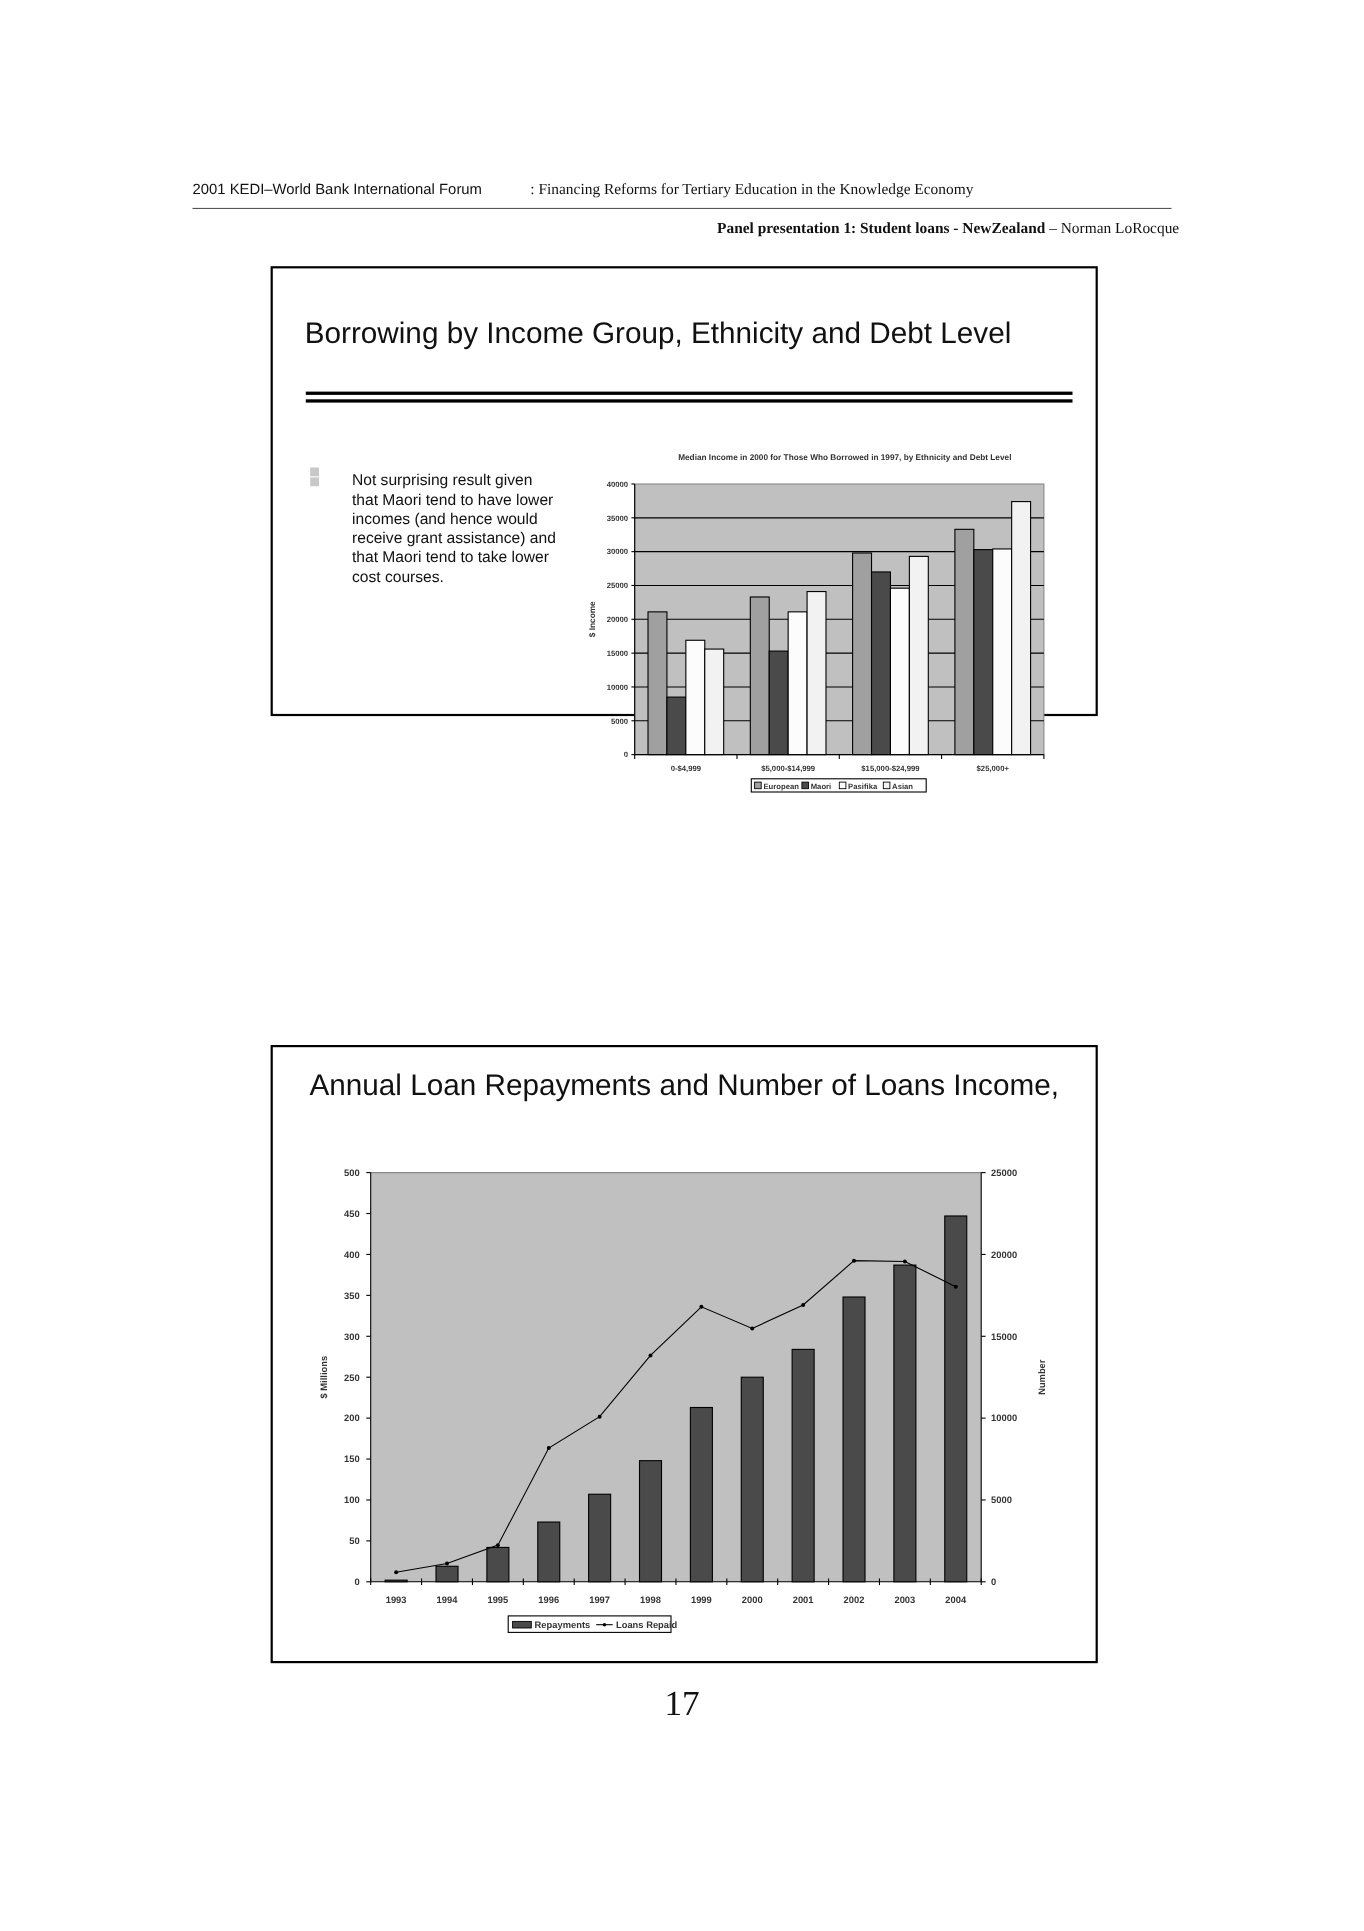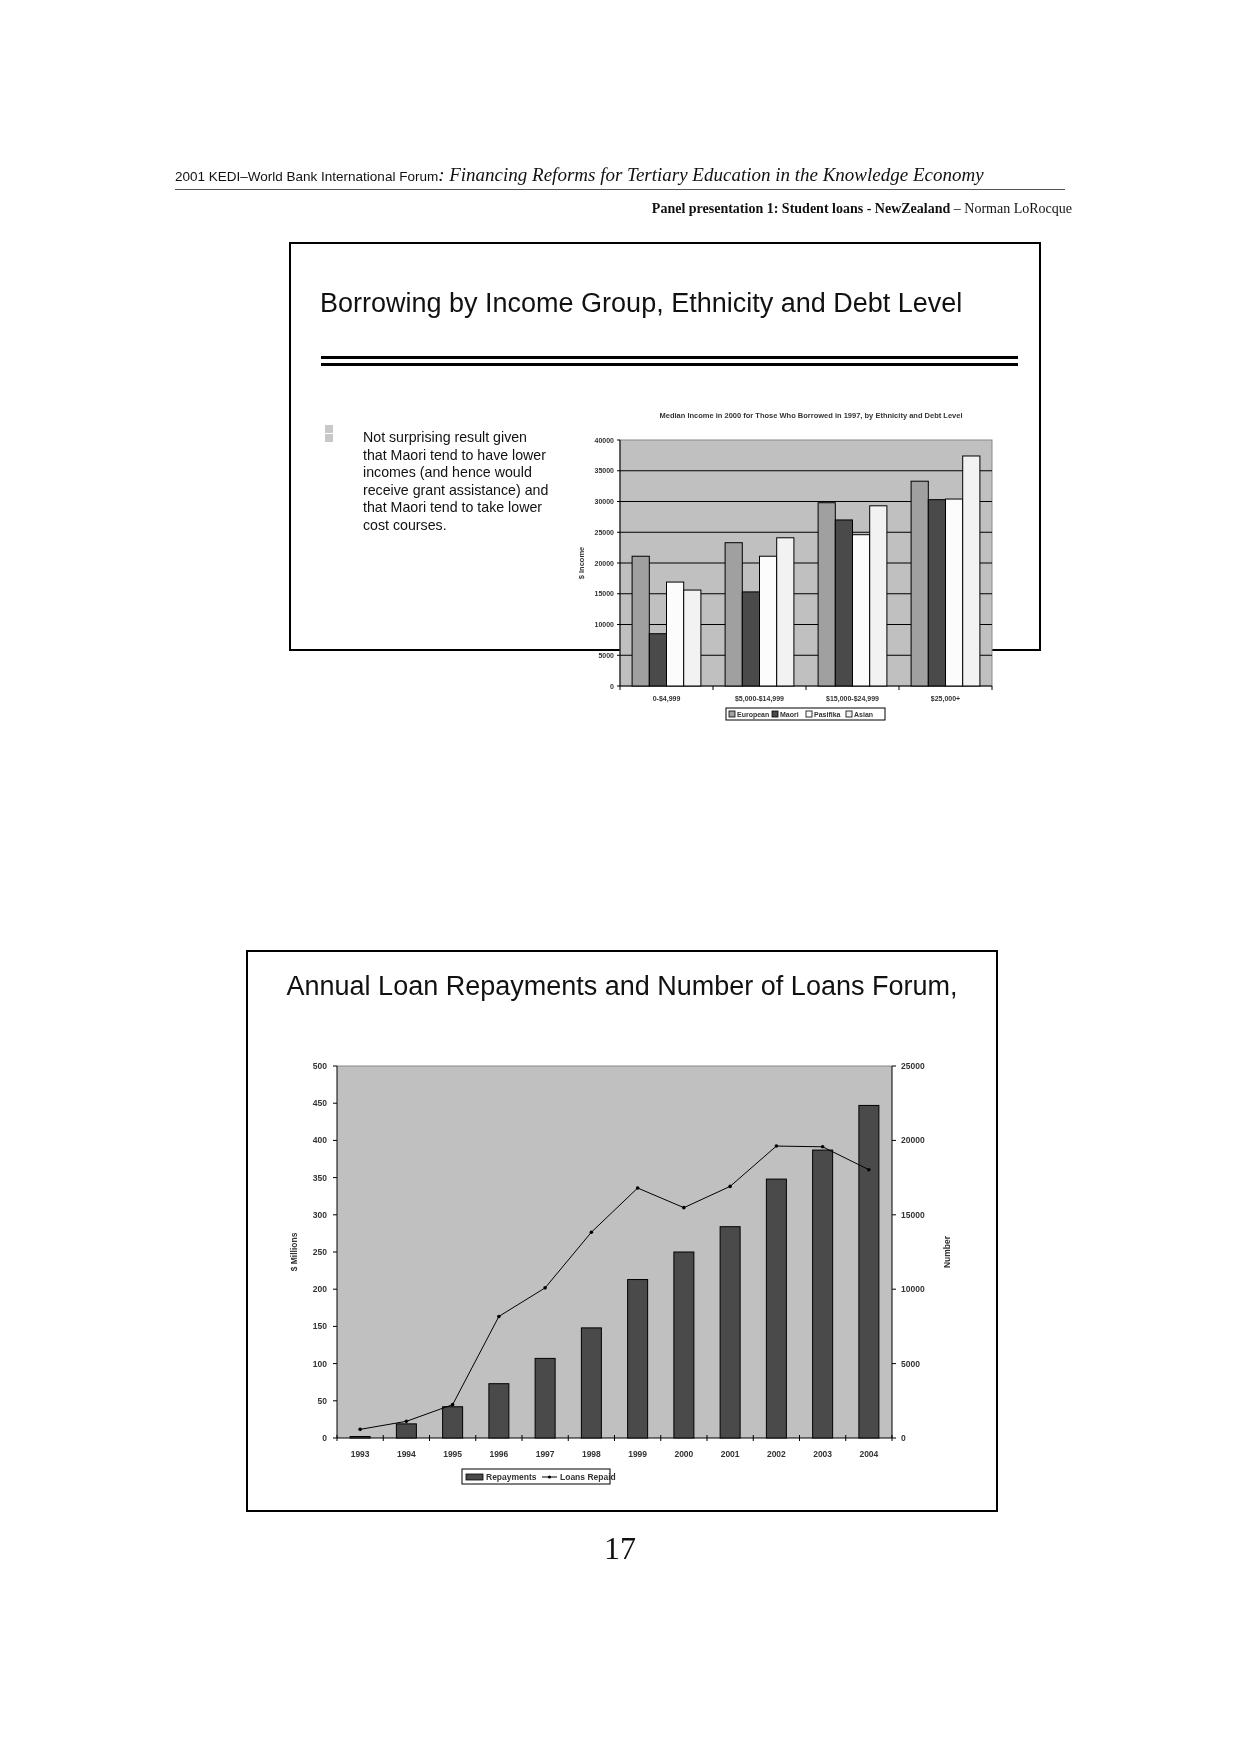--- a/index.html
+++ b/index.html
@@ -1,24 +1,24 @@
 <!DOCTYPE html>
 <html><head>
 <meta charset="utf-8">
 <style>
   html, body { margin: 0; padding: 0; background: #ffffff; }
   body { width: 1240px; height: 1755px; position: relative; overflow: hidden; font-family: "Liberation Sans", sans-serif; color: #111; }
   .abs { position: absolute; }
   .hdr-left { left: 175px; top: 164px; font-size: 13.5px; white-space: nowrap; }
-  .hdr-left .it { font-family: "Liberation Serif", serif; font-style: italic; font-size: 19px; }
+  .hdr-left .it { font-family: "Liberation Serif", serif; font-size: 14px; margin-left: 44px; }
   .hdr-rule { left: 175px; top: 189px; width: 890px; height: 0; border-top: 1px solid #555; }
   .hdr-right { right: 168px; top: 201px; font-family: "Liberation Serif", serif; font-size: 14px; white-space: nowrap; }
   .hdr-right b { font-weight: bold; }
   .slide { position: absolute; left: 246px; width: 752px; border: 2px solid #000; box-sizing: border-box; background: #fff; }
-  .slide1 { top: 242px; height: 409px; margin-left: 43px; }
+  .slide1 { top: 242px; height: 409px; }
   .slide2 { top: 950px; height: 562px; }
   .s1-title { position: absolute; left: 29px; top: 44px; font-size: 27px; white-space: nowrap; }
   .s1-rule { position: absolute; left: 30px; width: 697px; height: 0; border-top: 3px solid #000; }
   .bullets { position: absolute; left: 30px; top: 176px; width: 230px; }
   .bullet { position: relative; padding-left: 42px; font-size: 14.2px; line-height: 17.5px; margin-bottom: 9px; }
   .bullet .sq { position: absolute; left: 4px; top: 5px; width: 8px; height: 8px; background: #c8c8c8; }
   .s2-title { position: absolute; left: 0; width: 100%; top: 18px; text-align: center; font-size: 27px; line-height: 32px; }
   svg text { font-family: "Liberation Sans", sans-serif; }
   .pagenum { left: 0; width: 1240px; top: 1530px; text-align: center; font-family: "Liberation Serif", serif; font-size: 32px; }
 </style>
@@ -108,21 +108,21 @@
         <rect x="515" y="467" width="6" height="6" fill="#fcfcfc" stroke="#000" stroke-width="0.8"></rect>
         <text x="523" y="473" font-size="7" font-weight="bold" fill="#333">Pasifika</text>
         <rect x="555" y="467" width="6" height="6" fill="#f2f2f2" stroke="#000" stroke-width="0.8"></rect>
         <text x="563" y="473" font-size="7" font-weight="bold" fill="#333">Asian</text>
       </g>
     </svg>
 </div>
 
 <div class="slide slide2">
   <div class="s2-title">
-    <div>Annual Loan Repayments and Number of Loans Forum,</div>
+    <div>Annual Loan Repayments and Number of Loans Income,</div>
   </div>
   <svg id="chart2" width="748" height="558" style="position:absolute;left:0;top:0;overflow:visible">
       <rect x="89" y="114" width="555" height="372" fill="#c0c0c0"></rect>
       <line x1="89" x2="644" y1="114" y2="114" stroke="#888"></line>
       <line x1="89" x2="89" y1="114" y2="486" stroke="#000"></line>
       <line x1="644" x2="644" y1="114" y2="486" stroke="#000"></line>
       <line x1="89" x2="644" y1="486" y2="486" stroke="#000"></line>
       <line x1="85" x2="89" y1="486" y2="486" stroke="#000"></line>
       <text x="79" y="489" text-anchor="end" font-size="8.5" font-weight="bold" fill="#333">0</text>
       <line x1="85" x2="89" y1="448.8" y2="448.8" stroke="#000"></line>

